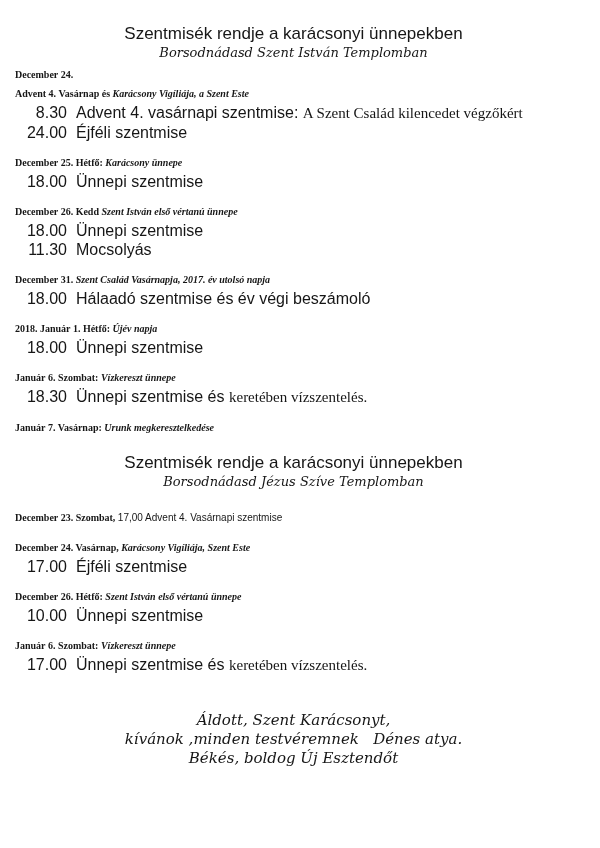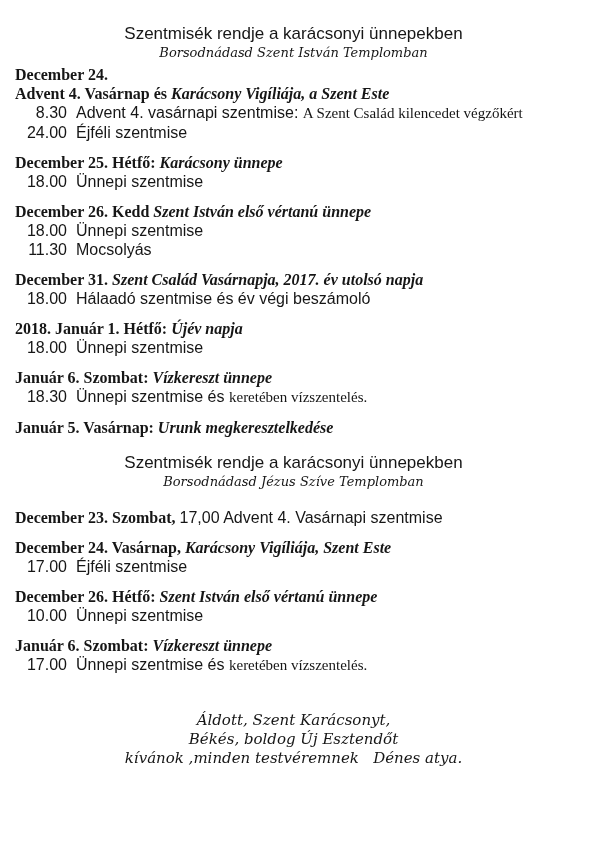--- a/index.html
+++ b/index.html
@@ -29,21 +29,21 @@
     font-style: italic;
     font-size: 13px;
     line-height: 18px;
     text-align: center;
   }
   .section-2 { margin-top: 16px; }
   .entries > .entry { margin-top: 11px; }
   .entries > .entry:first-child { margin-top: 3px; }
   [data-entries="1"] { padding-top: 14px; }
   .heading {
-    font-size: 16px;
+    font-size: 10px;
     line-height: 19px;
   }
   .p-bold {
     font-family: "Liberation Serif", serif;
     font-weight: bold;
   }
   .p-boldItalic {
     font-family: "Liberation Serif", serif;
     font-weight: bold;
     font-style: italic;
@@ -106,21 +106,21 @@
         </div>
         <div class="entry">
           <div class="heading"><span class="p-bold">2018. Január 1. Hétfő: </span><span class="p-boldItalic">Újév napja</span></div>
           <div class="time-line"><span class="time">18.00</span><span><span class="p-sans">Ünnepi szentmise</span></span></div>
         </div>
         <div class="entry">
           <div class="heading"><span class="p-bold">Január 6. Szombat: </span><span class="p-boldItalic">Vízkereszt ünnepe</span></div>
           <div class="time-line"><span class="time">18.30</span><span><span class="p-sans">Ünnepi szentmise és </span><span class="p-serif">keretében vízszentelés.</span></span></div>
         </div>
         <div class="entry">
-          <div class="heading"><span class="p-bold">Január 5. Vasárnap: </span><span class="p-boldItalic">Urunk megkeresztelkedése</span></div>
+          <div class="heading"><span class="p-bold">Január 7. Vasárnap: </span><span class="p-boldItalic">Urunk megkeresztelkedése</span></div>
         </div>
       </div>
   </section>
 
   <section class="section section-2">
     <div class="doc-title">Szentmisék rendje a karácsonyi ünnepekben</div>
     <div class="doc-subtitle">Borsodnádasd Jézus Szíve Templomban</div>
     <div class="entries" data-entries="1">
         <div class="entry">
           <div class="heading"><span class="p-bold">December 23. Szombat, </span><span class="p-sans">17,00 Advent 4. Vasárnapi szentmise</span></div>
@@ -135,17 +135,17 @@
         </div>
         <div class="entry">
           <div class="heading"><span class="p-bold">Január 6. Szombat: </span><span class="p-boldItalic">Vízkereszt ünnepe</span></div>
           <div class="time-line"><span class="time">17.00</span><span><span class="p-sans">Ünnepi szentmise és </span><span class="p-serif">keretében vízszentelés.</span></span></div>
         </div>
       </div>
   </section>
 
   <div class="footer">
       <div class="footer-line">Áldott, Szent Karácsonyt,</div>
+      <div class="footer-line">kívánok ,minden testvéremnek   Dénes atya.</div>
       <div class="footer-line">Békés, boldog Új Esztendőt</div>
-      <div class="footer-line">kívánok ,minden testvéremnek   Dénes atya.</div>
     </div>
 
 </div>
 
 </body></html>

